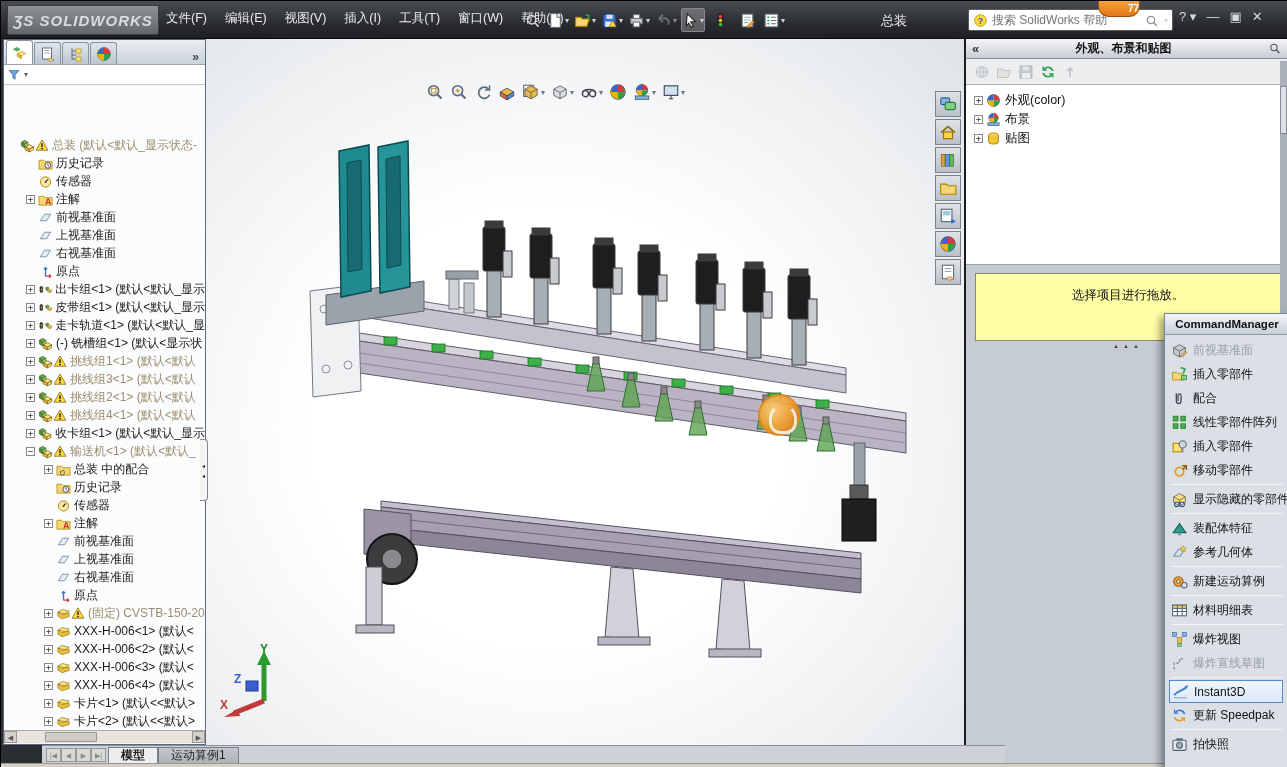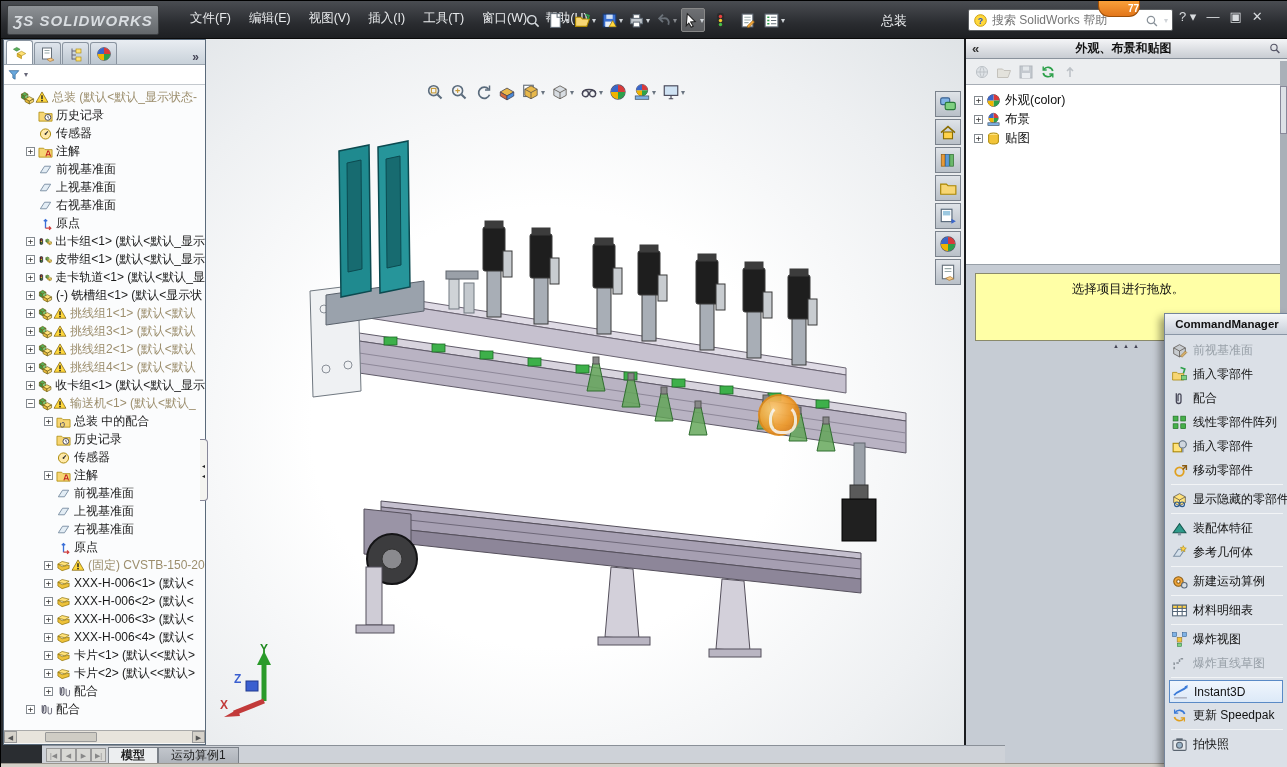--- a/index.html
+++ b/index.html
@@ -9,21 +9,21 @@
   .abs { position:absolute; }
   svg.ic { display:inline-block; vertical-align:middle; }
 
   
   #titlebar { left:0; top:0; width:1287px; height:38px;
     background:linear-gradient(#4a4d52,#2a2c30 60%,#1d1f22); border-bottom:1px solid #0a0a0a; }
   #logo { left:6px; top:4px; width:152px; height:30px;
     background:linear-gradient(#8e9296,#63676b); border:1px solid #3a3d40; border-radius:2px;
     color:#d9dde1; font-weight:bold; font-style:italic; font-size:15px; letter-spacing:1px;
     display:flex; align-items:center; justify-content:center; }
-  #menus { left:180px; top:0; height:34px; display:flex; align-items:center;justify-content:space-between; }
+  #menus { left:156px; top:0; height:34px; display:flex; align-items:center;justify-content:space-between; }
   #menus .mi { color:#e8eaec; font-size:12.5px; padding:4px 9px; cursor:default; }
   .tbtn { width:24px; height:24px; display:flex; align-items:center; justify-content:center; border-radius:2px; }
   .tbtn.pressed { background:rgba(255,255,255,.25); border:1px solid #888; }
   .dd { color:#cfd3d7; font-size:8px; margin-left:1px; }
   #main-toolbar { left:545px; top:7px; display:flex; align-items:center; gap:3px; }
   #doc-title { left:880px; top:11px; color:#f0f2f4; font-size:13px; }
   #searchbox { left:967px; top:8px; width:205px; height:22px; background:#fff; border:1px solid #5a5d60;
     border-radius:2px; display:flex; align-items:center; padding:0 4px; gap:4px; }
   #searchbox input { border:0; outline:0; flex:1; font-size:12px; color:#707478; background:transparent; min-width:10px;}
   #badge77 { left:1097px; top:0; width:42px; height:16px; background:linear-gradient(#f9a03a,#e2761a);
@@ -78,21 +78,21 @@
   #rightpanel { left:963px; top:38px; width:324px; height:729px; background:#c6ccd4; border-left:2px solid #1a1c1f; }
   #ap-header { height:20px; background:linear-gradient(#f4f5f7,#c9cdd3); border-bottom:1px solid #8a929c;
     display:flex; align-items:center; padding:0 6px; }
   #ap-header .chev { font-weight:bold; color:#333; font-size:13px; }
   #ap-title { flex:1; text-align:center; font-size:12px; font-weight:bold; color:#111; }
   #ap-tools { height:26px; background:#eceef0; border-bottom:1px solid #a8aeb6; display:flex; align-items:center; gap:6px; padding-left:8px;}
   .aptool.off { opacity:.4; }
   #ap-body { height:180px; background:#fff; border-bottom:1px solid #98a0a8; padding:6px 0 0 8px; }
   .aprow { display:flex; align-items:center; height:19px; font-size:12.5px; color:#111; }
   #ap-hint { left:9px; top:234px; width:306px; height:68px; background:#ffffa6; border:1px solid #8a8a6a;
-    font-size:12.5px; color:#111; text-align:center; padding-top:7px; }
+    font-size:12.5px; color:#111; text-align:center; padding-top:13px; }
   #ap-grip { left:0; top:304px; width:324px; text-align:center; font-size:6px; color:#445; letter-spacing:4px; }
   #rp-scroll { left:1279px; top:60px; width:7px; height:707px; background:#aab0b8; z-index:2;}
   #rp-thumb { position:absolute; left:0; top:25px; width:7px; height:48px; background:#dde1e6; border:1px solid #889; }
 
   
   #cmdmgr { left:1163px; top:312px; width:126px; height:455px; background:#dbe0e7; border:1px solid #74849a;
     box-shadow:-4px 4px 8px rgba(0,0,0,.4); z-index:20; display:flex; flex-direction:column; }
   #cm-title { height:21px; background:linear-gradient(#f4f6f9,#c8cfd9); border-bottom:1px solid #8a96a6;
     font-size:11.5px; font-weight:bold; color:#111; text-align:center; line-height:20px; }
   #cm-items { flex:1; padding:3px 0 0 4px; }
@@ -259,21 +259,21 @@
         </div>
         <div id="ft-more">»</div>
       </div>
     <div id="ft-filter">
       <span><svg class="ic" width="14" height="14" viewBox="0 0 16 16">
             <path d="M2.5 3h11l-4.2 4.8v5l-2.6-1.4V7.8z" fill="#6aa8dd" stroke="#2a6090" stroke-width=".8"></path>
           </svg></span>
       <span class="dd" style="color:#667">▾</span>
     </div>
     <div id="tree">
-        <div class="trow dim" style="padding-left: 4px;">
+        <div class="trow dim" style="padding-left: 4px; margin-top: 48px;">
           <span class="ebspace"></span>
           <svg class="ic" width="15" height="15" viewBox="0 0 16 16">
             <g stroke="#6a5a10" stroke-width=".7">
               <path d="M1.5 4.5l3.5-2 3.5 2-3.5 2z" fill="#58b058"></path>
               <path d="M1.5 4.5l3.5 2v4l-3.5-2z" fill="#3d9240"></path>
               <path d="M8.5 4.5l-3.5 2v4l3.5-2z" fill="#7fd080"></path>
               <path d="M5.5 9.5l4.5-2.4 4.5 2.4-4.5 2.4z" fill="#ffe27a"></path>
               <path d="M5.5 9.5l4.5 2.4v3l-4.5-2.4z" fill="#e8b93a"></path>
               <path d="M14.5 9.5l-4.5 2.4v3l4.5-2.4z" fill="#f7d674"></path>
             </g>

